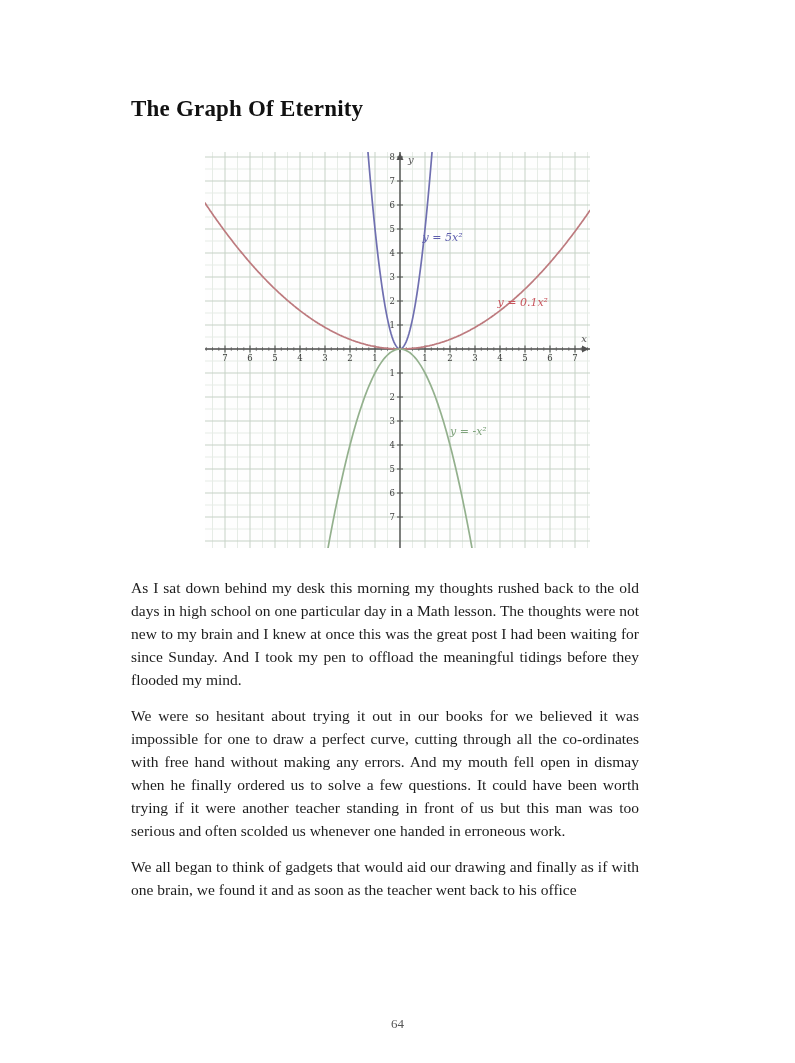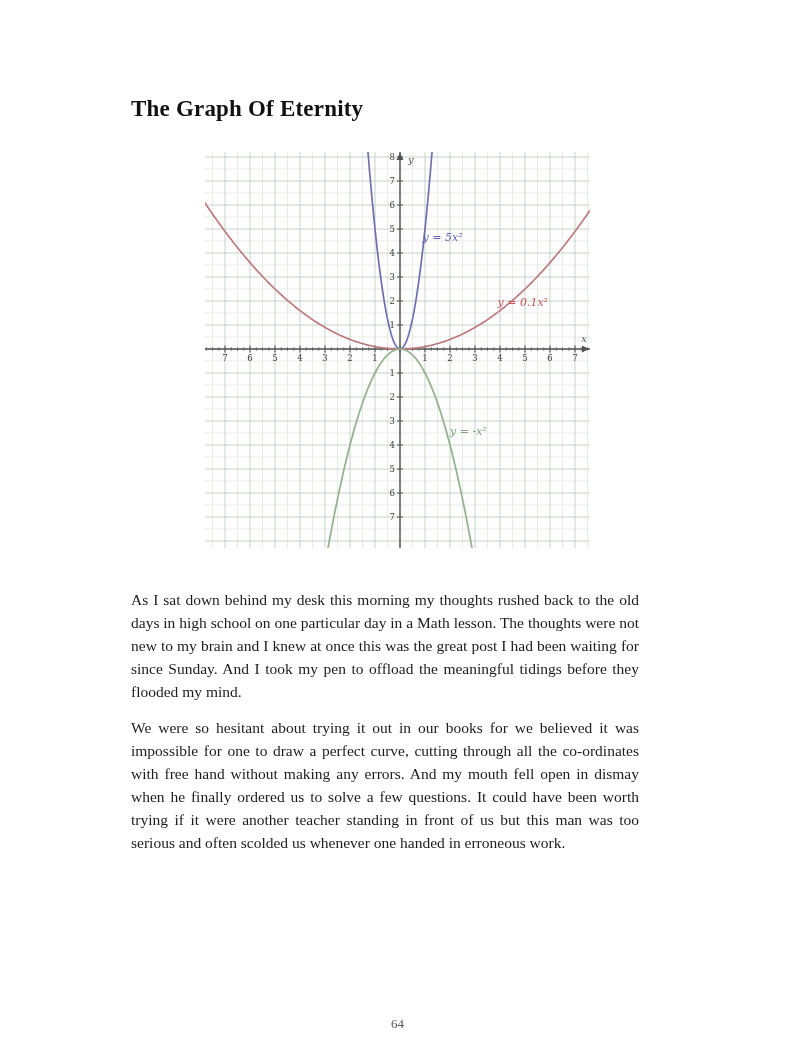--- a/index.html
+++ b/index.html
@@ -19,21 +19,21 @@
   .graph-figure{
     position:absolute;left:205px;top:152px;margin:0;
     width:385px;height:396px;
   }
   .graph-figure svg{display:block;background:#fefefe;}
   .body-text{
     position:absolute;left:131px;top:576px;width:508px;
     font-size:15.5px;line-height:23px;color:#1c1c1c;
     text-align:justify;
   }
-  .body-text p{margin:12px 0 13px 0;}
+  .body-text p{margin:0 0 13px 0;}
   .page-number{
     position:absolute;left:0;top:1016px;width:795px;
     text-align:center;font-size:13px;color:#555;
   }
 </style>
 </head>
 <body>
 
 <div class="page">
 
@@ -238,17 +238,18 @@
         <g>
           <path d="M120 413 L121 407.3 L122 401.6 L123 396.1 L124 390.6 L125 385.2 L126 379.8 L127 374.6 L128 369.4 L129 364.3 L130 359.2 L131 354.3 L132 349.4 L133 344.6 L134 339.9 L135 335.2 L136 330.7 L137 326.2 L138 321.8 L139 317.4 L140 313.2 L141 309 L142 304.9 L143 300.8 L144 296.9 L145 293 L146 289.2 L147 285.5 L148 281.8 L149 278.3 L150 274.8 L151 271.3 L152 268 L153 264.7 L154 261.6 L155 258.4 L156 255.4 L157 252.4 L158 249.6 L159 246.8 L160 244 L161 241.4 L162 238.8 L163 236.3 L164 233.9 L165 231.6 L166 229.3 L167 227.1 L168 225 L169 223 L170 221 L171 219.1 L172 217.3 L173 215.6 L174 213.9 L175 212.4 L176 210.9 L177 209.4 L178 208.1 L179 206.8 L180 205.6 L181 204.5 L182 203.5 L183 202.5 L184 201.6 L185 200.8 L186 200.1 L187 199.5 L188 198.9 L189 198.4 L190 198 L191 197.6 L192 197.3 L193 197.2 L194 197 L195 197 L196 197 L197 197.2 L198 197.3 L199 197.6 L200 198 L201 198.4 L202 198.9 L203 199.5 L204 200.1 L205 200.8 L206 201.6 L207 202.5 L208 203.5 L209 204.5 L210 205.6 L211 206.8 L212 208.1 L213 209.4 L214 210.9 L215 212.4 L216 213.9 L217 215.6 L218 217.3 L219 219.1 L220 221 L221 223 L222 225 L223 227.1 L224 229.3 L225 231.6 L226 233.9 L227 236.3 L228 238.8 L229 241.4 L230 244 L231 246.8 L232 249.6 L233 252.4 L234 255.4 L235 258.4 L236 261.6 L237 264.7 L238 268 L239 271.3 L240 274.8 L241 278.3 L242 281.8 L243 285.5 L244 289.2 L245 293 L246 296.9 L247 300.8 L248 304.9 L249 309 L250 313.2 L251 317.4 L252 321.8 L253 326.2 L254 330.7 L255 335.2 L256 339.9 L257 344.6 L258 349.4 L259 354.3 L260 359.2 L261 364.3 L262 369.4 L263 374.6 L264 379.8 L265 385.2 L266 390.6 L267 396.1 L268 401.6 L269 407.3 L270 413" fill="none" stroke="#93b08d" stroke-width="1.7" stroke-linecap="round"></path>
           <text x="245" y="283.4" font-size="11" fill="#7fa37c" text-anchor="start" font-family="&quot;DejaVu Serif&quot;, serif" font-style="italic">y = -x²</text>
         </g>
       </svg>
   </figure>
 
   <div class="body-text">
     <p>As I sat down behind my desk this morning my thoughts rushed back to the old days in high school on one particular day in a Math lesson. The thoughts were not new to my brain and I knew at once this was the great post I had been waiting for since Sunday. And I took my pen to offload the meaningful tidings before they flooded my mind.</p>
     <p>We were so hesitant about trying it out in our books for we believed it was impossible for one to draw a perfect curve, cutting through all the co-ordinates with free hand without making any errors. And my mouth fell open in dismay when he finally ordered us to solve a few questions. It could have been worth trying if it were another teacher standing in front of us but this man was too serious and often scolded us whenever one handed in erroneous work.</p>
+    <p>We all began to think of gadgets that would aid our drawing and finally as if with one brain, we found it and as soon as the teacher went back to his office</p>
   </div>
 
   <div class="page-number">64</div>
 
 </div>
 
 </body></html>

